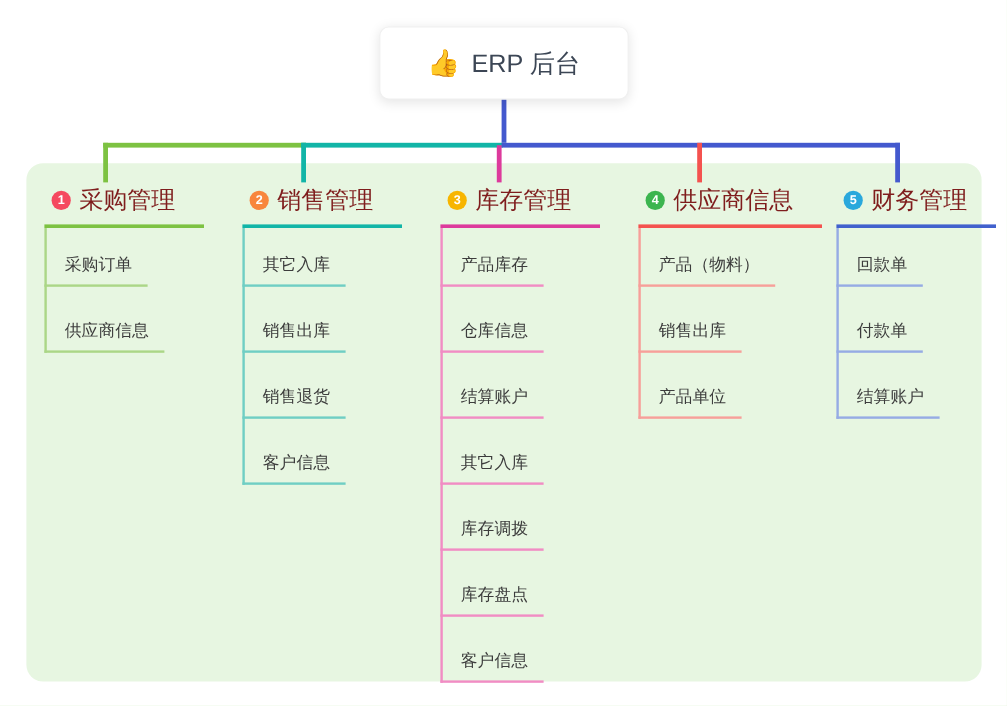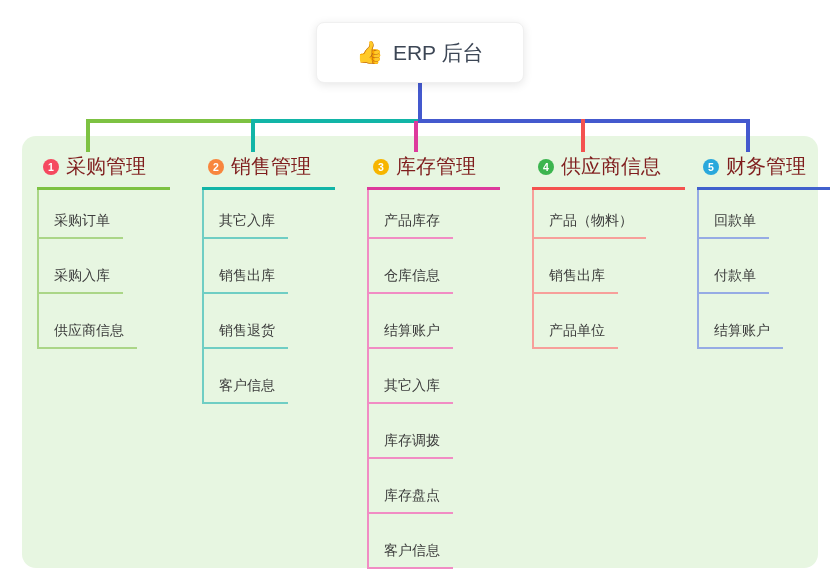--- a/index.html
+++ b/index.html
@@ -131,23 +131,20 @@
 <div class="branch b1" style="left:37px">
   <div class="branch-header">
     <span class="badge">1</span>
     <span class="branch-label">采购管理</span>
   </div>
   <div class="children">
     <div class="child">
         <span class="child-label">采购订单</span>
       </div>
     <div class="child">
-        <span class="child-label">采购入库</span>
-      </div>
-    <div class="child">
         <span class="child-label">供应商信息</span>
       </div>
   </div>
 </div>
 
 <div class="branch b2" style="left:202px">
   <div class="branch-header">
     <span class="badge">2</span>
     <span class="branch-label">销售管理</span>
   </div>

